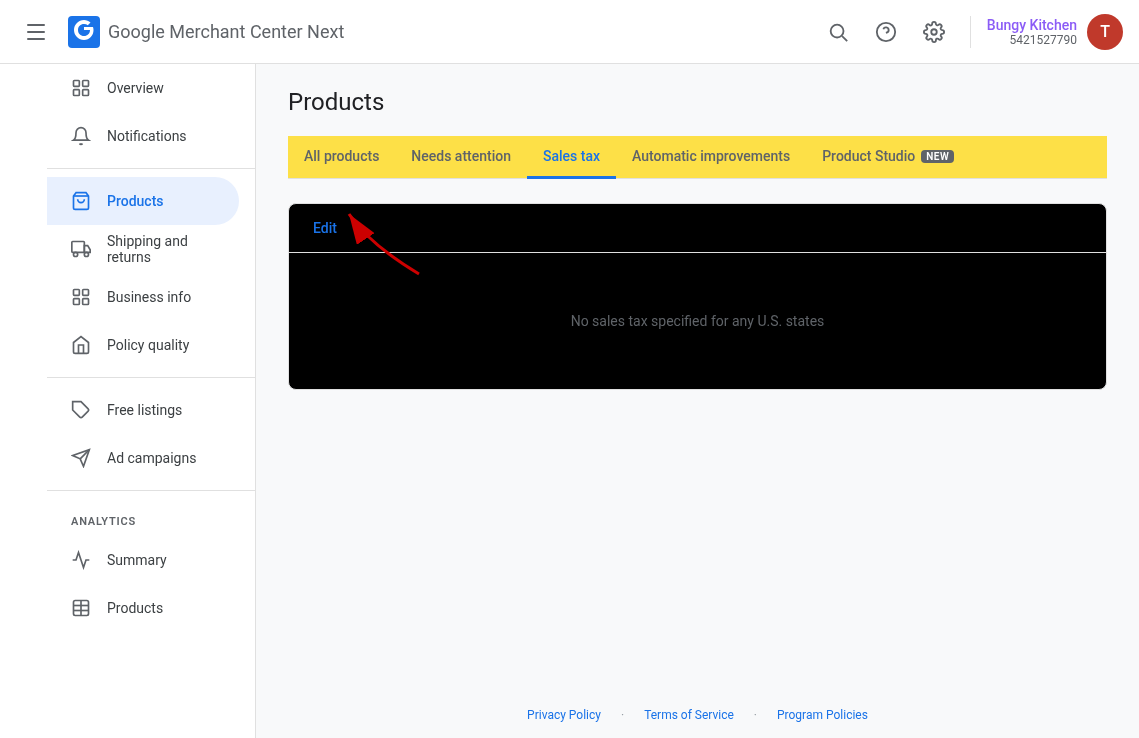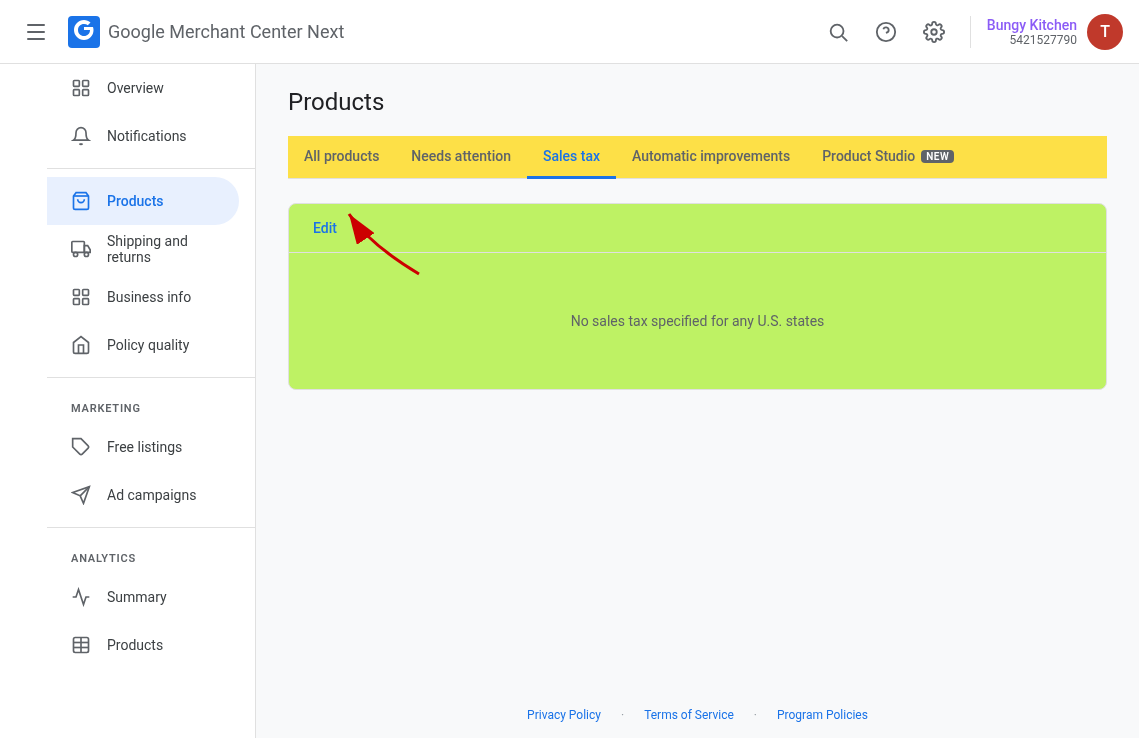--- a/index.html
+++ b/index.html
@@ -220,21 +220,21 @@
       border-radius: 4px;
       padding: 1px 5px;
       letter-spacing: 0.5px;
     }
 
     
     .content-area {
       padding: 24px 0;
     }
     .card {
-      background: #bef264;
+      background: #000000;
       border: 1px solid #e0e0e0;
       border-radius: 8px;
       overflow: hidden;
     }
     .card-header {
       padding: 16px 24px;
       border-bottom: 1px solid #e0e0e0;
     }
     .edit-link {
       color: #1a73e8;
@@ -397,21 +397,20 @@
         <svg viewBox="0 0 24 24" fill="none" stroke="currentColor" stroke-width="2">
           <path d="M3 9l9-7 9 7v11a2 2 0 0 1-2 2H5a2 2 0 0 1-2-2z"></path>
           <polyline points="9 22 9 12 15 12 15 22"></polyline>
         </svg>
       </div>
       <span>Policy quality</span>
     </div>
 
     <div class="sidebar-divider"></div>
 
-    <div class="sidebar-section-label">MARKETING</div>
 
     <div class="sidebar-item">
       <div class="sidebar-icon">
         <svg viewBox="0 0 24 24" fill="none" stroke="currentColor" stroke-width="2">
           <path d="M20.59 13.41l-7.17 7.17a2 2 0 0 1-2.83 0L2 12V2h10l8.59 8.59a2 2 0 0 1 0 2.82z"></path>
           <line x1="7" y1="7" x2="7.01" y2="7"></line>
         </svg>
       </div>
       <span>Free listings</span>
     </div>

